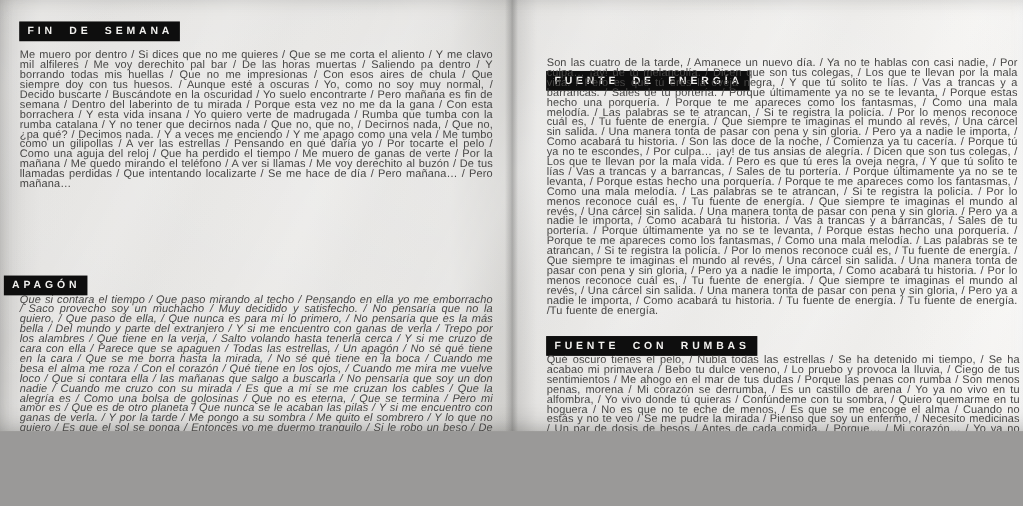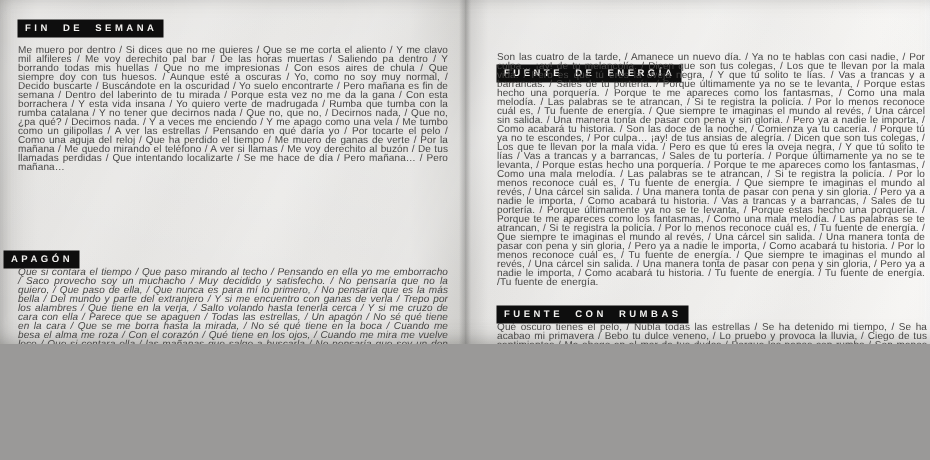--- a/index.html
+++ b/index.html
@@ -4,21 +4,21 @@
 <style>
   html, body {
     margin: 0;
     padding: 0;
     background: #9a9998;
     font-family: "Liberation Sans", sans-serif;
   }
   .spread {
     position: relative;
     width: 930px;
-    height: 344px;
+    height: 392px;
     margin: 0 auto;
     overflow: hidden;
     background:
       radial-gradient(ellipse 140% 120% at 50% 40%, rgba(255,255,255,0.25) 0%, rgba(255,255,255,0) 55%),
       linear-gradient(90deg,
         #d6d5d3 0%, #e4e3e1 4%,
         #e7e6e4 30%, #e2e1df 44%,
         #cfcecb 49.3%, #c4c3c1 50%,
         #e3e2e0 52.5%, #ebeae8 65%,
         #f0efed 88%, #f6f5f3 99%, #ffffff 100%);

